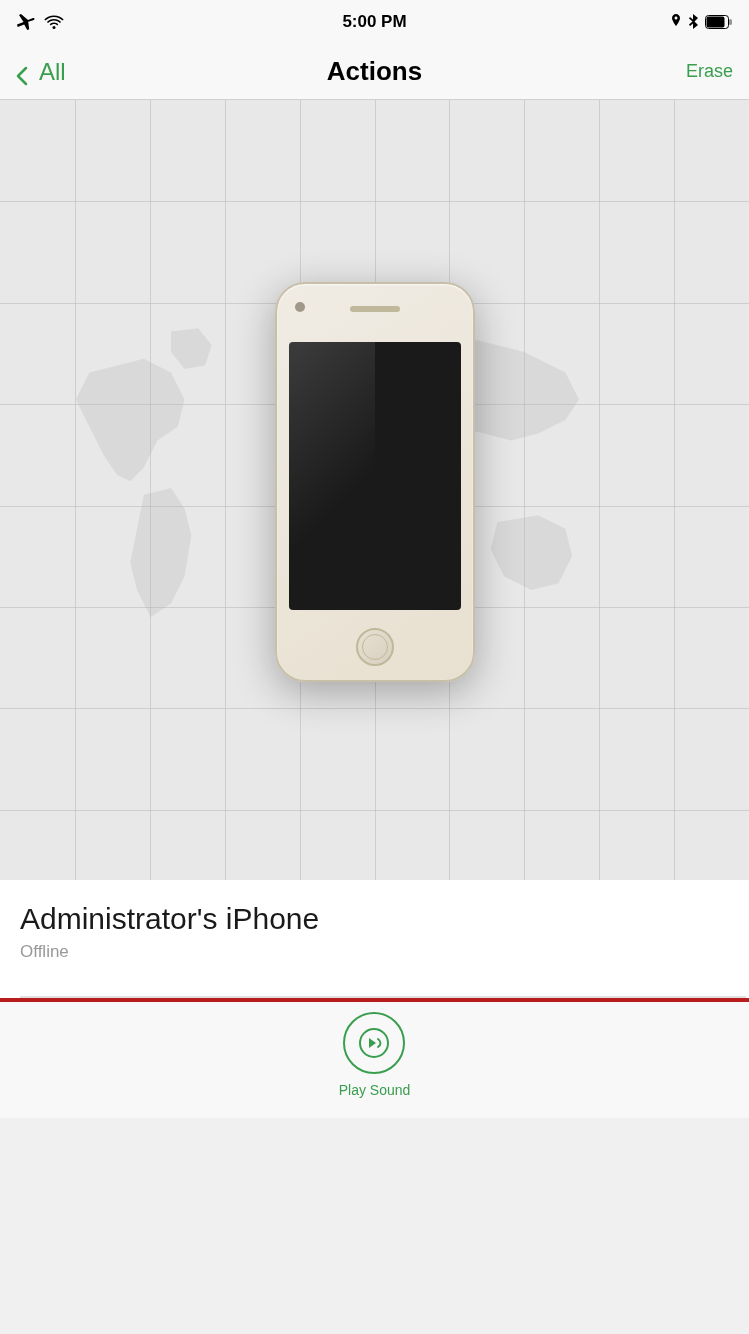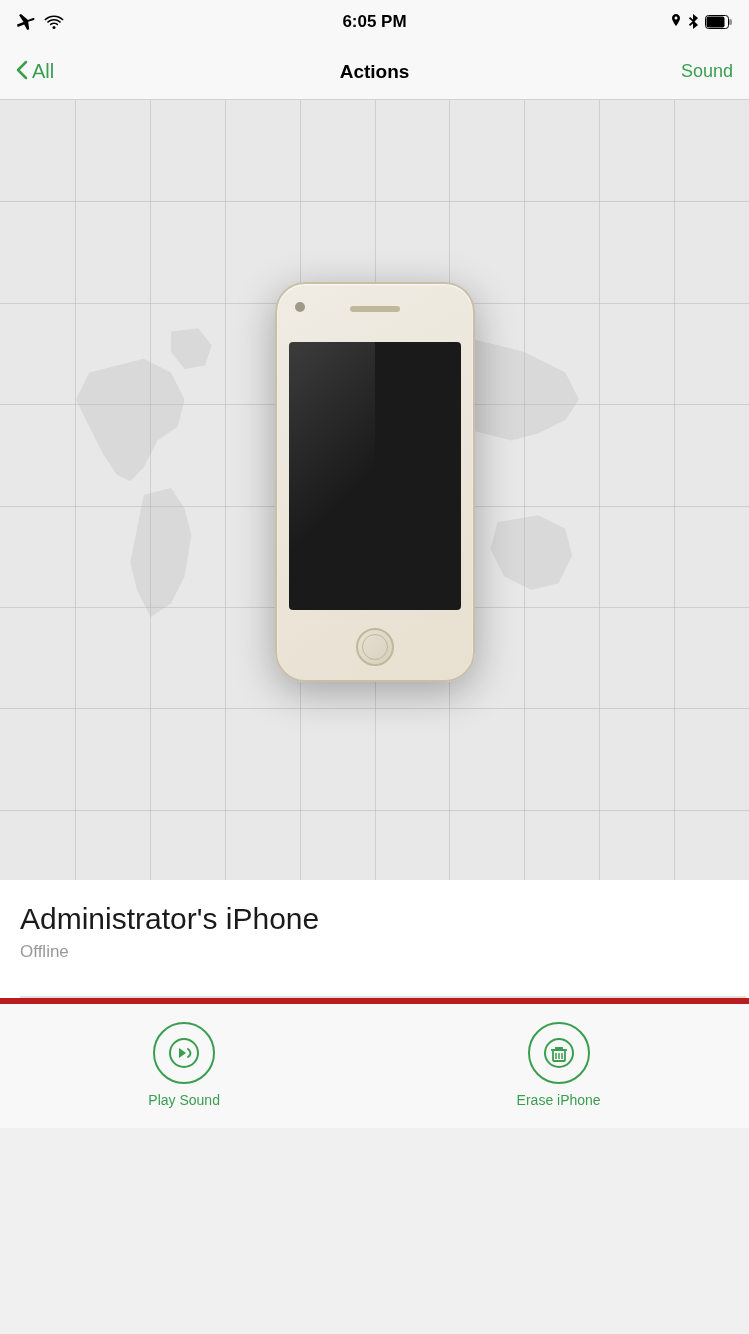--- a/index.html
+++ b/index.html
@@ -55,32 +55,32 @@
       border-bottom: 1px solid #d0d0d0;
       display: flex;
       align-items: center;
       justify-content: space-between;
       padding: 0 16px;
       position: relative;
       z-index: 10;
     }
     .nav-back {
       display: flex;
-      align-items: flex-start;
-      gap: 4px;
-      color: #3a9e4f;
-      font-size: 20px;
+      align-items: flex-end;
+      gap: 11px;
+      color: #3a9e4f;
+      font-size: 24px;
       cursor: pointer;
       text-decoration: none;
     }
     .nav-title {
       position: absolute;
       left: 50%;
       transform: translateX(-50%);
-      font-size: 19px;
+      font-size: 26px;
       font-weight: 700;
       color: #000;
     }
     .nav-remove {
       color: #3a9e4f;
       font-size: 18px;
       cursor: pointer;
     }
 
     
@@ -208,25 +208,25 @@
       font-size: 20px;
       background: none;
       border: none;
       cursor: pointer;
     }
 
     
     .action-bar {
       width: 100%;
       background: #f8f8f8;
-      border-top: 6px solid #b91c1c;
+      border-top: 4px solid #b91c1c;
       display: flex;
       align-items: center;
       justify-content: space-around;
-      padding: 18px 0 20px 0;
+      padding: 10px 0 20px 0;
     }
     .action-item {
       display: flex;
       flex-direction: column;
       align-items: center;
       gap: 8px;
       cursor: pointer;
     }
     .action-icon-circle {
       width: 62px;
@@ -270,21 +270,21 @@
     </span>
     <span class="wifi-icon">
       <svg width="20" height="16" viewBox="0 0 20 16" fill="black">
         <path d="M10 12a1.5 1.5 0 100 3 1.5 1.5 0 000-3z"></path>
         <path d="M10 8.5c-1.7 0-3.2.7-4.3 1.8l1.1 1.1c.8-.8 2-1.4 3.2-1.4s2.4.5 3.2 1.4l1.1-1.1C13.2 9.2 11.7 8.5 10 8.5z"></path>
         <path d="M10 5c-2.8 0-5.3 1.1-7.1 3l1.1 1.1C5.5 7.6 7.6 6.5 10 6.5s4.5 1.1 6 2.6l1.1-1.1C15.3 6.1 12.8 5 10 5z"></path>
         <path d="M10 1.5c-3.8 0-7.2 1.5-9.7 4l1.1 1.1C3.5 4.5 6.6 3 10 3s6.5 1.5 8.6 3.6l1.1-1.1C17.2 3 13.8 1.5 10 1.5z"></path>
       </svg>
     </span>
   </div>
-  <div class="status-bar-center">6:05 PM</div>
+  <div class="status-bar-center">5:00 PM</div>
   <div class="status-bar-right">
     <span class="location-icon">
       <svg width="12" height="16" viewBox="0 0 12 16" fill="black">
         <path d="M6 0C3.8 0 2 1.8 2 4c0 3 4 8 4 8s4-5 4-8c0-2.2-1.8-4-4-4zm0 5.5C5.2 5.5 4.5 4.8 4.5 4S5.2 2.5 6 2.5 7.5 3.2 7.5 4 6.8 5.5 6 5.5z"></path>
       </svg>
     </span>
     <span class="bluetooth-icon">
       <svg width="11" height="17" viewBox="0 0 11 17" fill="black">
         <path d="M5 0l5 4-3.5 3.5L10 11l-5 4V9.5L2 12l-1-1.5 3.5-3L1 4.5 2 3l3 2.5V0z"></path>
       </svg>
@@ -300,21 +300,21 @@
 </div>
 
 <div class="nav-bar">
   <div class="nav-back">
     <svg width="12" height="20" viewBox="0 0 12 20" fill="#3a9e4f">
       <path d="M10 2L2 10l8 8" stroke="#3a9e4f" stroke-width="2.5" fill="none" stroke-linecap="round" stroke-linejoin="round"></path>
     </svg>
     <span>All</span>
   </div>
   <div class="nav-title">Actions</div>
-  <div class="nav-remove">Sound</div>
+  <div class="nav-remove">Erase</div>
 </div>
 
 <div class="map-area">
 
   <div class="grid-line-h" style="top:13%"></div>
   <div class="grid-line-h" style="top:26%"></div>
   <div class="grid-line-h" style="top:39%"></div>
   <div class="grid-line-h" style="top:52%"></div>
   <div class="grid-line-h" style="top:65%"></div>
   <div class="grid-line-h" style="top:78%"></div>
@@ -380,29 +380,14 @@
       <svg width="32" height="32" viewBox="0 0 32 32" fill="none" stroke="#3a9e4f" stroke-width="2">
         <circle cx="16" cy="16" r="14"></circle>
         <polygon points="11,11 11,21 18,16" fill="#3a9e4f" stroke="none"></polygon>
         <path d="M20 12c1.5 1 2.5 2.5 2.5 4s-1 3-2.5 4" stroke="#3a9e4f" stroke-width="2" fill="none" stroke-linecap="round"></path>
       </svg>
     </div>
     <span class="action-label">Play Sound</span>
   </div>
 
 
-  <div class="action-item">
-    <div class="action-icon-circle">
-      <svg width="32" height="32" viewBox="0 0 32 32" fill="none" stroke="#3a9e4f" stroke-width="2">
-        <circle cx="16" cy="16" r="14"></circle>
-
-        <rect x="10" y="13" width="12" height="11" rx="1" stroke="#3a9e4f" stroke-width="1.8" fill="none"></rect>
-        <line x1="8" y1="13" x2="24" y2="13" stroke="#3a9e4f" stroke-width="1.8"></line>
-        <path d="M13 13v-2h6v2" stroke="#3a9e4f" stroke-width="1.8" fill="none"></path>
-        <line x1="13" y1="16" x2="13" y2="22" stroke="#3a9e4f" stroke-width="1.5"></line>
-        <line x1="16" y1="16" x2="16" y2="22" stroke="#3a9e4f" stroke-width="1.5"></line>
-        <line x1="19" y1="16" x2="19" y2="22" stroke="#3a9e4f" stroke-width="1.5"></line>
-      </svg>
-    </div>
-    <span class="action-label">Erase iPhone</span>
-  </div>
 
 </div>
 
 </body></html>

